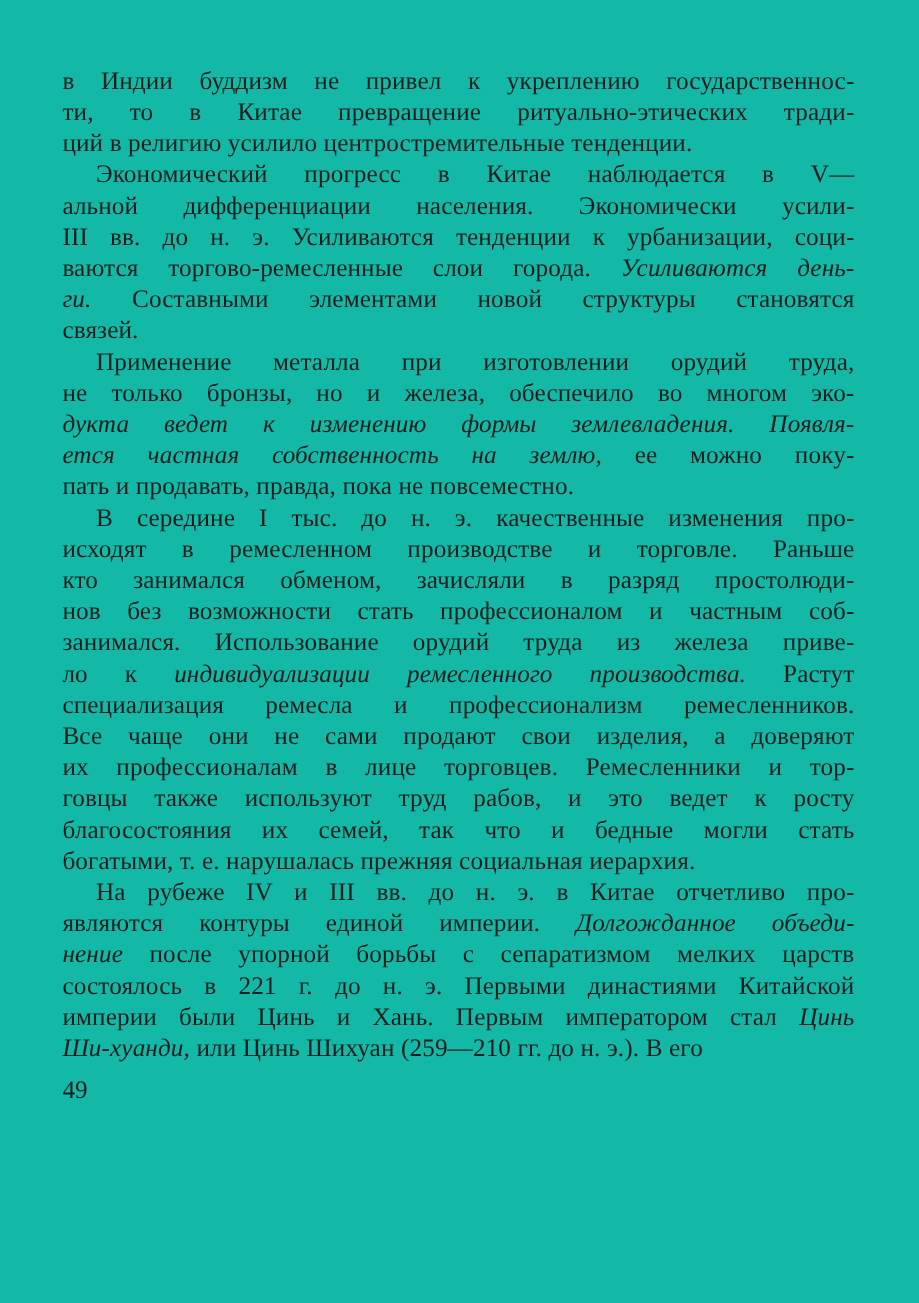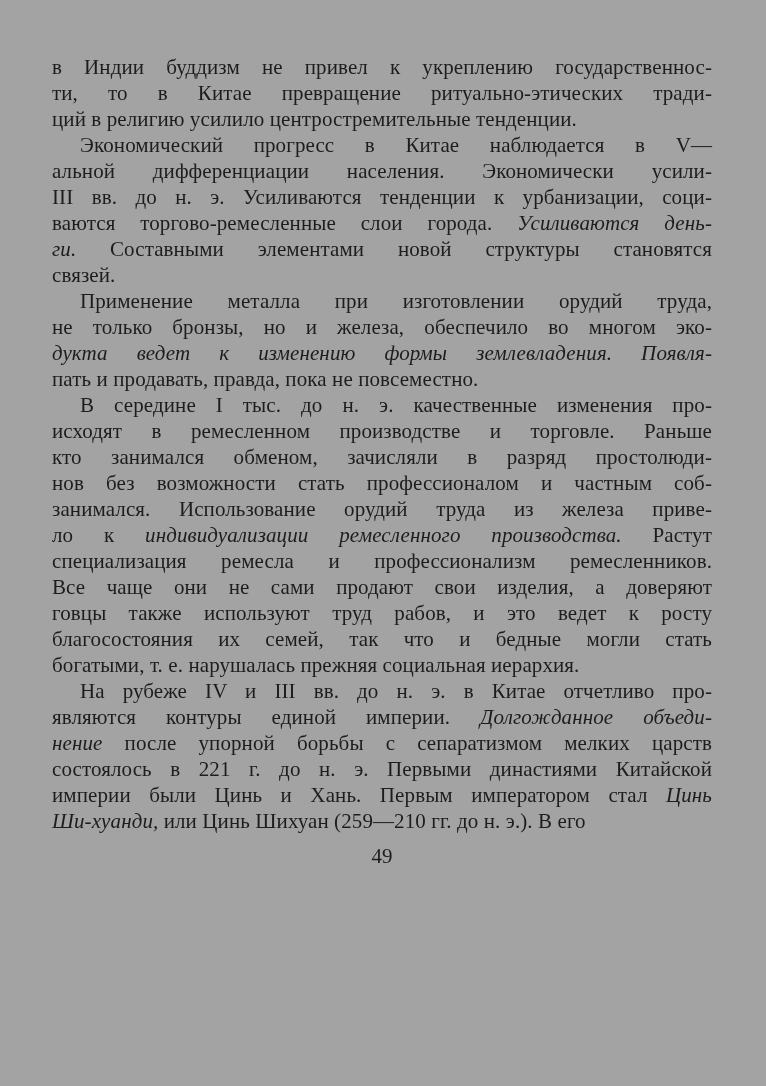--- a/index.html
+++ b/index.html
@@ -5,21 +5,21 @@
   html, body {
     margin: 0;
     padding: 0;
     background: #ffffff;
   }
   .page {
     position: relative;
     box-sizing: border-box;
     width: 766px;
     height: 1086px;
-    background: #a3a3a3;
+    background: #14b8a6;
     padding: 54px 54px 0 52px;
     font-family: "Liberation Serif", "DejaVu Serif", serif;
     color: #1d1d1d;
     overflow: hidden;
   }
   .text-block {
     width: 660px;
   }
   .paragraph {
     margin: 0;
@@ -40,21 +40,21 @@
     text-indent: 28px;
   }
   .em {
     font-style: italic;
   }
   .page-number {
     margin-top: 9px;
     width: 660px;
     font-size: 21px;
     line-height: 26px;
-    text-align: center;
+    text-align: left;
     color: #1d1d1d;
   }
 </style>
 </head>
 <body>
 
 <div class="page">
   <main class="text-block">
       <div class="paragraph">
         <div class="line"><span>в Индии буддизм не привел к укреплению государственнос-</span></div>
@@ -66,31 +66,33 @@
         <div class="line"><span>альной дифференциации населения. Экономически усили-</span></div>
         <div class="line"><span>III вв. до н. э. Усиливаются тенденции к урбанизации, соци-</span></div>
         <div class="line"><span>ваются торгово-ремесленные слои города. </span><span class="em">Усиливаются день-</span></div>
         <div class="line"><span class="em">ги.</span><span> Составными элементами новой структуры становятся</span></div>
         <div class="line last"><span>связей.</span></div>
       </div>
       <div class="paragraph">
         <div class="line indent"><span>Применение металла при изготовлении орудий труда,</span></div>
         <div class="line"><span>не только бронзы, но и железа, обеспечило во многом эко-</span></div>
         <div class="line"><span class="em">дукта ведет к изменению формы землевладения. Появля-</span></div>
+        <div class="line"><span class="em">ется частная собственность на землю,</span><span> ее можно поку-</span></div>
         <div class="line last"><span>пать и продавать, правда, пока не повсеместно.</span></div>
       </div>
       <div class="paragraph">
         <div class="line indent"><span>В середине I тыс. до н. э. качественные изменения про-</span></div>
         <div class="line"><span>исходят в ремесленном производстве и торговле. Раньше</span></div>
         <div class="line"><span>кто занимался обменом, зачисляли в разряд простолюди-</span></div>
         <div class="line"><span>нов без возможности стать профессионалом и частным соб-</span></div>
         <div class="line"><span>занимался. Использование орудий труда из железа приве-</span></div>
         <div class="line"><span>ло к </span><span class="em">индивидуализации ремесленного производства.</span><span> Растут</span></div>
         <div class="line"><span>специализация ремесла и профессионализм ремесленников.</span></div>
         <div class="line"><span>Все чаще они не сами продают свои изделия, а доверяют</span></div>
+        <div class="line"><span>их профессионалам в лице торговцев. Ремесленники и тор-</span></div>
         <div class="line"><span>говцы также используют труд рабов, и это ведет к росту</span></div>
         <div class="line"><span>благосостояния их семей, так что и бедные могли стать</span></div>
         <div class="line last"><span>богатыми, т. е. нарушалась прежняя социальная иерархия.</span></div>
       </div>
       <div class="paragraph">
         <div class="line indent"><span>На рубеже IV и III вв. до н. э. в Китае отчетливо про-</span></div>
         <div class="line"><span>являются контуры единой империи. </span><span class="em">Долгожданное объеди-</span></div>
         <div class="line"><span class="em">нение</span><span> после упорной борьбы с сепаратизмом мелких царств</span></div>
         <div class="line"><span>состоялось в 221 г. до н. э. Первыми династиями Китайской</span></div>
         <div class="line"><span>империи были Цинь и Хань. Первым императором стал </span><span class="em">Цинь</span></div>

